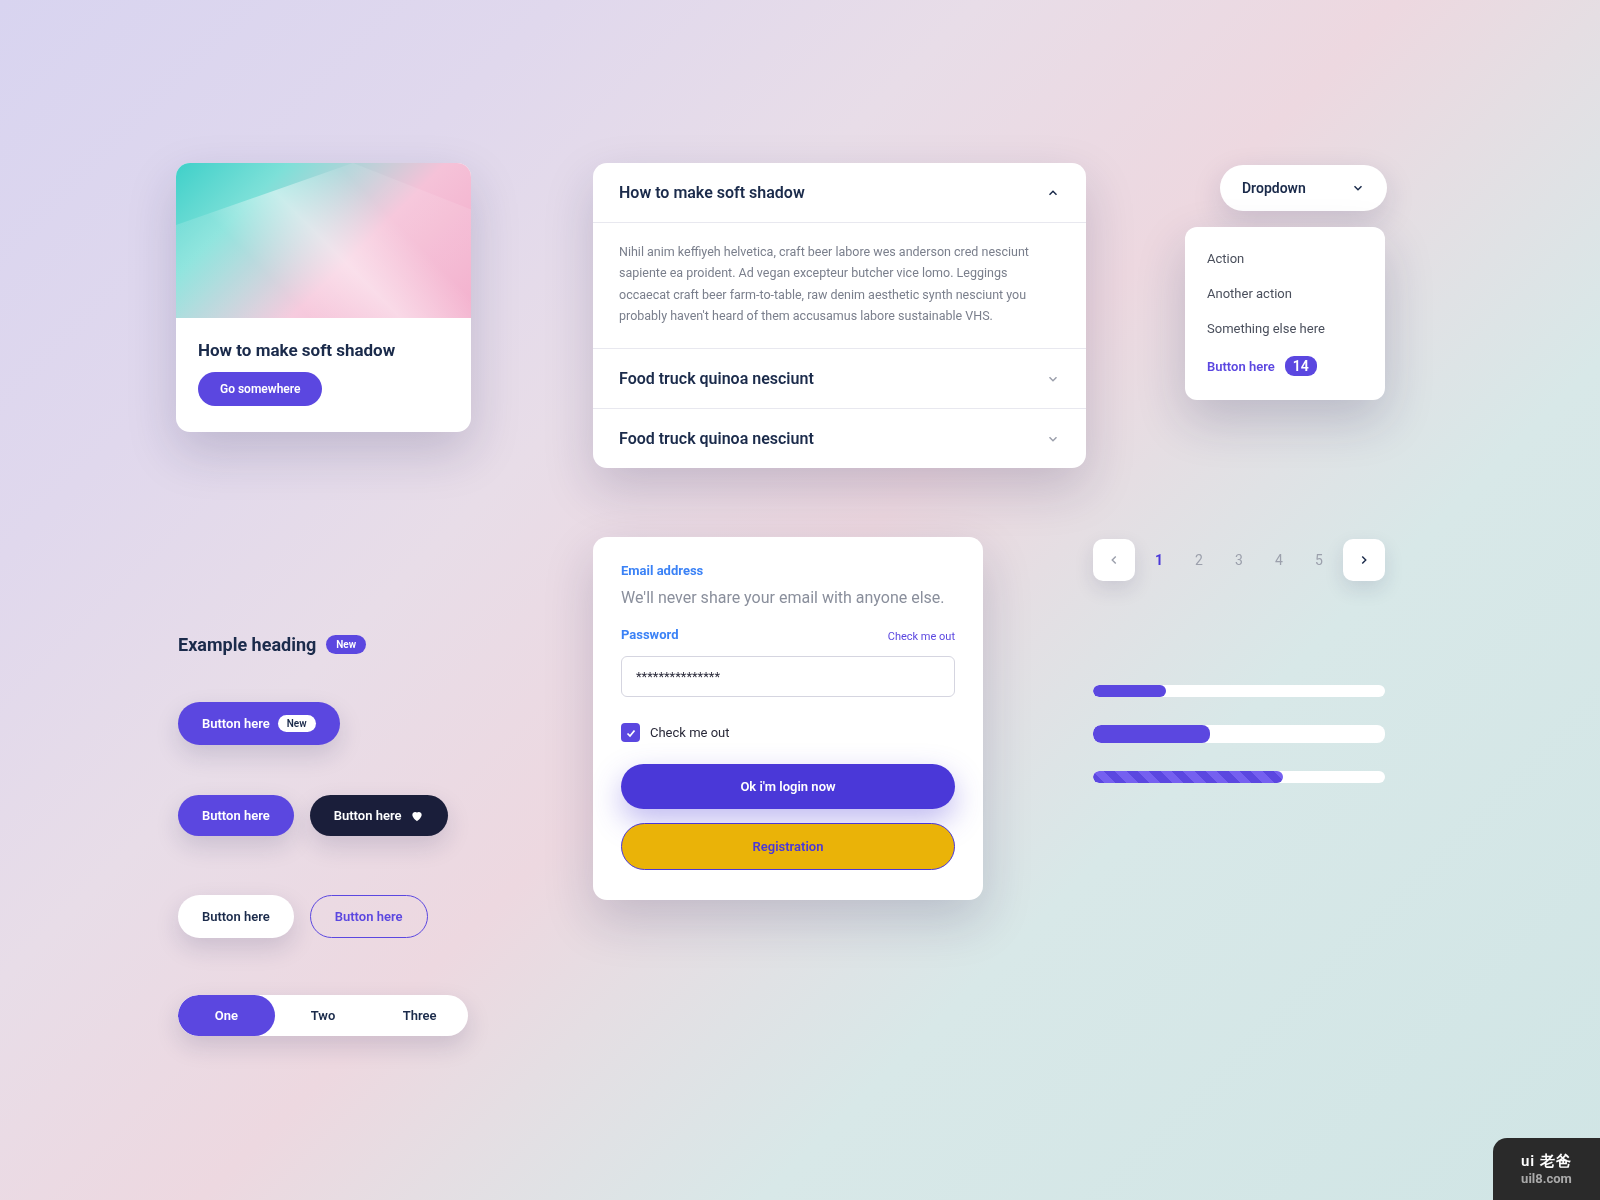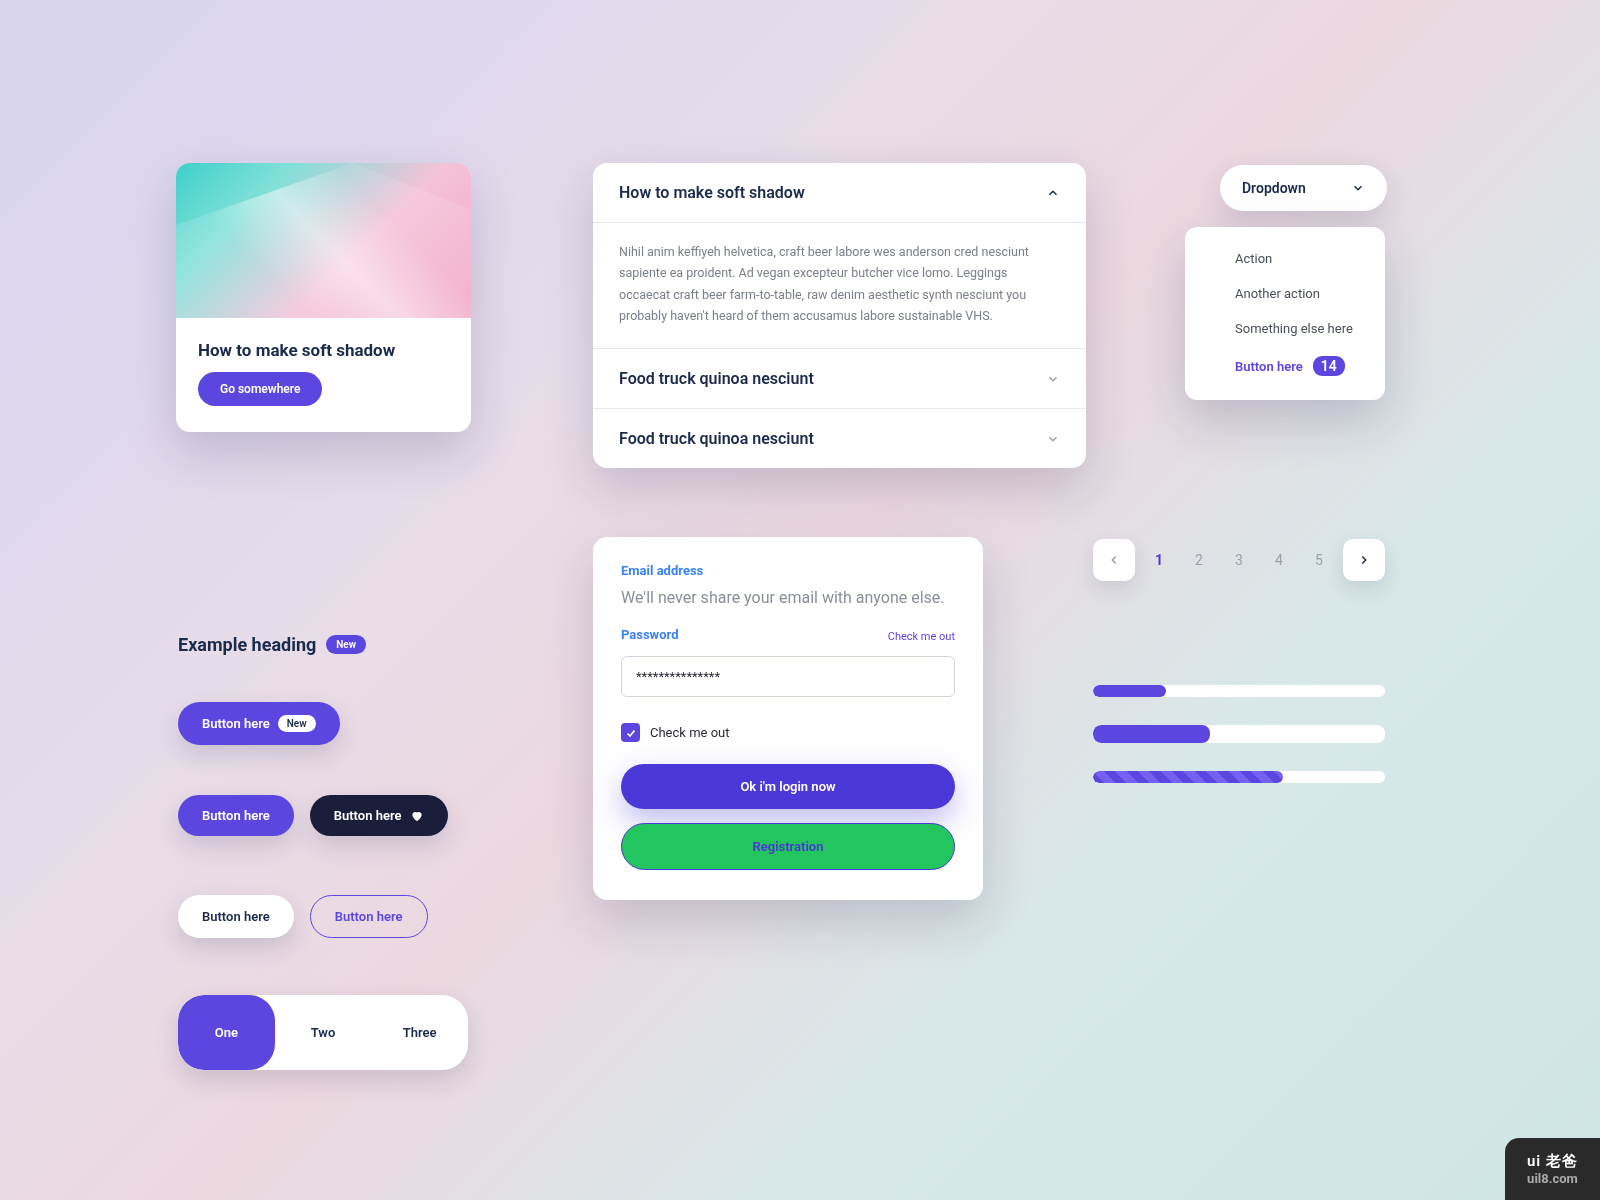--- a/index.html
+++ b/index.html
@@ -38,21 +38,21 @@
 .btn { border-radius:24px; font-size:13px; font-weight:600; padding:13px 24px; border:none; cursor:pointer; display:inline-flex; align-items:center; gap:8px; box-shadow:0 10px 25px rgba(30,30,80,0.15); }
 .btn-purple { background:#5b47e0; color:#fff; }
 .btn-dark { background:#1a1e3a; color:#fff; }
 .btn-white { background:#fff; color:#1b2b4b; }
 .btn-outline { background:transparent; color:#5b47e0; border:1.5px solid #5b47e0; box-shadow:none; }
 .badge-inner { background:#fff; color:#1b2b4b; font-size:10px; padding:3px 9px; border-radius:10px; }
 .heart { width:14px; height:14px; }
 
 
 .segmented { position:absolute; left:178px; top:995px; width:290px; background:#fff; border-radius:26px; display:flex; box-shadow:0 10px 25px rgba(30,30,80,0.15); overflow:hidden; }
-.segmented > div { flex:1; text-align:center; padding:30px 0; font-size:13px; font-weight:600; color:#1b2b4b; cursor:pointer; }
+.segmented > div { flex:1; text-align:center; padding:13px 0; font-size:13px; font-weight:600; color:#1b2b4b; cursor:pointer; }
 .segmented > div.active { background:#5b47e0; color:#fff; border-radius:26px; }
 
 
 .accordion { position:absolute; left:593px; top:163px; width:493px; background:#fff; border-radius:14px; box-shadow:0 20px 50px rgba(30,30,80,0.18); overflow:hidden; }
 .acc-item { border-bottom:1px solid #e8e8ef; }
 .acc-item:last-child { border-bottom:none; }
 .acc-header { display:flex; justify-content:space-between; align-items:center; padding:20px 26px; cursor:pointer; }
 .acc-title { font-size:16px; font-weight:600; color:#1b2b4b; }
 .acc-body { padding:0 26px 22px; font-size:12.5px; color:#7a7f8c; line-height:1.7; border-top:1px solid #e8e8ef; padding-top:18px; }
 .chev { width:14px; height:14px; }
@@ -62,46 +62,46 @@
 .form-label { font-size:13px; font-weight:700; color:#3b82f6; margin-bottom:10px; display:block; }
 .form-label-row { display:flex; justify-content:space-between; align-items:center; margin-bottom:10px; }
 .form-link { font-size:11px; color:#5b47e0; cursor:pointer; }
 .form-input { width:100%; border:1px solid #d5d5e0; border-radius:6px; padding:12px 14px; font-size:13px; color:#2a2a3a; margin-bottom:8px; }
 .form-help { font-size:16px; color:#8a8f9c; margin-bottom:20px; }
 .form-check { display:flex; align-items:center; gap:10px; margin:18px 0 22px; font-size:13px; color:#2a2a3a; }
 .checkbox { width:19px; height:19px; background:#5b47e0; border-radius:4px; display:flex; align-items:center; justify-content:center; cursor:pointer; }
 .checkbox svg { width:12px; height:12px; }
 .btn-block { width:100%; text-align:center; padding:15px; border-radius:26px; font-size:13px; font-weight:600; cursor:pointer; justify-content:center; }
 .btn-block.primary { background:#4a38d8; color:#fff; border:none; margin-bottom:14px; box-shadow:0 12px 30px rgba(74,56,216,0.35); }
-.btn-block.outline { background:#22c55e; color:#4a38d8; border:1.5px solid #4a38d8;text-align:center; }
+.btn-block.outline { background:#eab308; color:#4a38d8; border:1.5px solid #4a38d8;text-align:center; }
 
 
 .dropdown-btn { position:absolute; left:1220px; top:165px; width:167px; background:#fff; border-radius:26px; padding:15px 22px; display:flex; justify-content:space-between; align-items:center; font-size:14px; font-weight:600; color:#1b2b4b; box-shadow:0 10px 30px rgba(30,30,80,0.15); cursor:pointer; }
 .dropdown-menu { position:absolute; left:1185px; top:227px; width:200px; background:#fff; border-radius:12px; box-shadow:0 20px 50px rgba(30,30,80,0.20); padding:14px 0; }
-.dropdown-menu > div { padding:10px 22px; font-size:13px; color:#4a4f5c; cursor:pointer; display:flex; align-items:center; gap:10px;margin-left:28px; }
+.dropdown-menu > div { padding:10px 22px; font-size:13px; color:#4a4f5c; cursor:pointer; display:flex; align-items:center; gap:10px; }
 .dropdown-menu > div.highlighted { color:#5b47e0; font-weight:600; }
 .badge-count { background:#5b47e0; color:#fff; font-size:14px; font-weight:600; padding:2px 8px; border-radius:9px; }
 
 
 .pagination { position:absolute; left:1093px; top:539px; display:flex; gap:8px; align-items:center; }
 .page-btn { width:42px; height:42px; border-radius:10px; background:#fff; display:flex; align-items:center; justify-content:center; font-size:14px; color:#9ca0ac; cursor:pointer; }
 .page-btn.arrow { box-shadow:0 8px 20px rgba(30,30,80,0.12); }
 .page-num { width:32px; text-align:center; font-size:14px; color:#9ca0ac; cursor:pointer; }
 .page-num.active { color:#4a38d8; font-weight:700; }
 
 
 .progress-group { position:absolute; left:1093px; top:685px; width:292px; display:flex; flex-direction:column; gap:28px; }
 .progress { width:100%; height:12px; background:#fff; border-radius:8px; overflow:hidden; position:relative; }
 .progress.tall { height:18px; }
 .progress-fill { height:100%; background:#5b47e0; border-radius:8px; }
 .progress-label { position:absolute; left:0; top:0; height:100%; display:flex; align-items:center; justify-content:center; color:#fff; font-size:9px; font-weight:600; width:100%; }
 .progress-striped { background: repeating-linear-gradient(45deg, #5b47e0, #5b47e0 8px, #7560f0 8px, #7560f0 16px); }
 
 
-.watermark { position:absolute; right:0; bottom:0; background:#2a2a2a; color:#fff; padding:14px 22px; border-radius:14px 0 0 0; text-align:center; }
+.watermark { position:absolute; right:0; bottom:0; background:#2a2a2a; color:#fff; padding:14px 28px; border-radius:14px 0 0 0; text-align:center; }
 .watermark .top { font-size:15px; font-weight:600; letter-spacing:1px; }
 .watermark .bot { font-size:13px; color:#aaa;font-weight:bold; }
 </style>
 </head>
 <body>
 
 <div class="canvas">
 
   <div class="card">
     <div class="card-img"></div>

